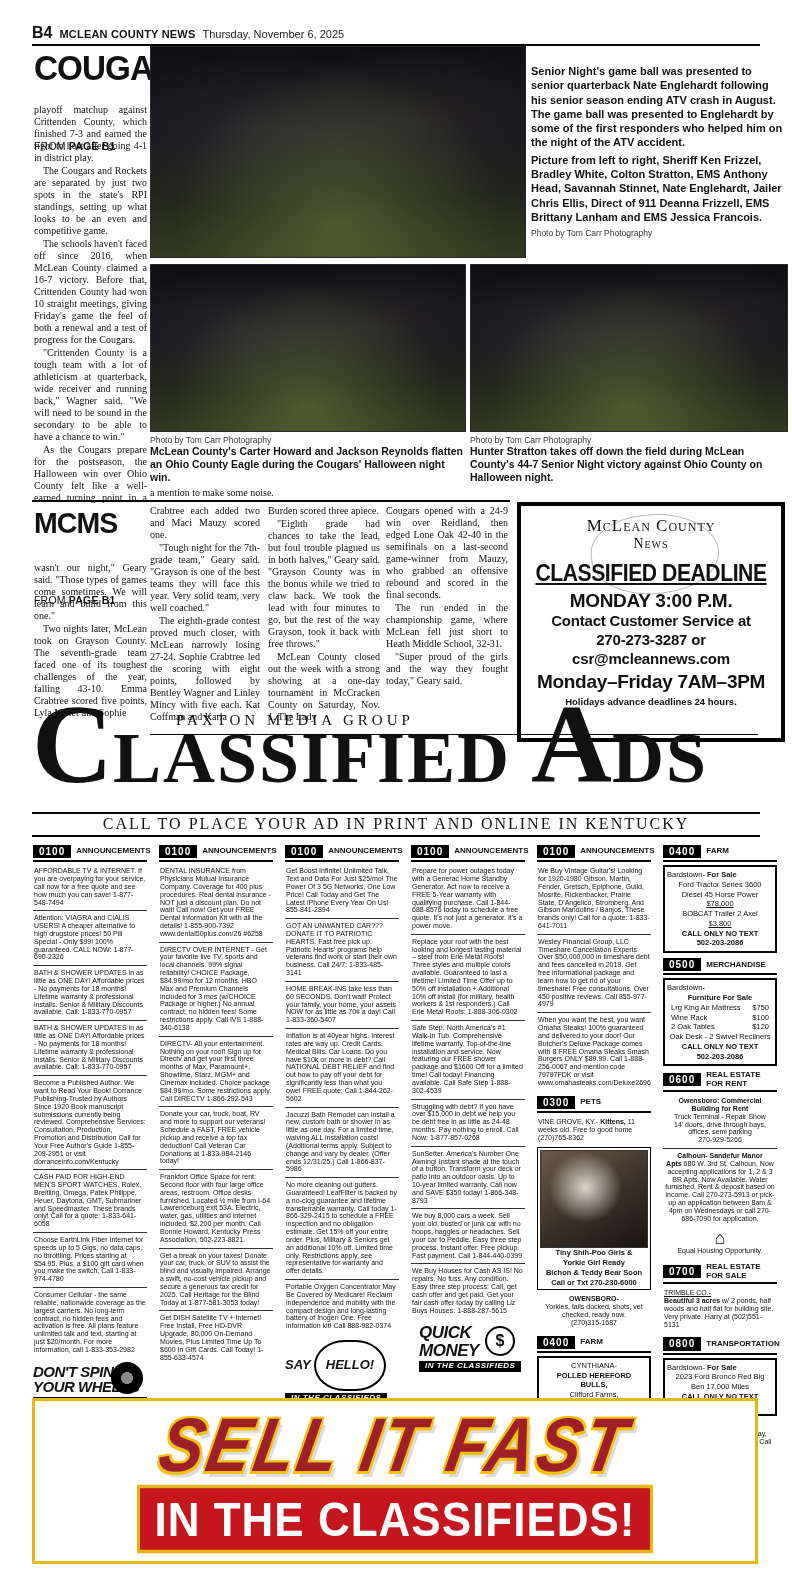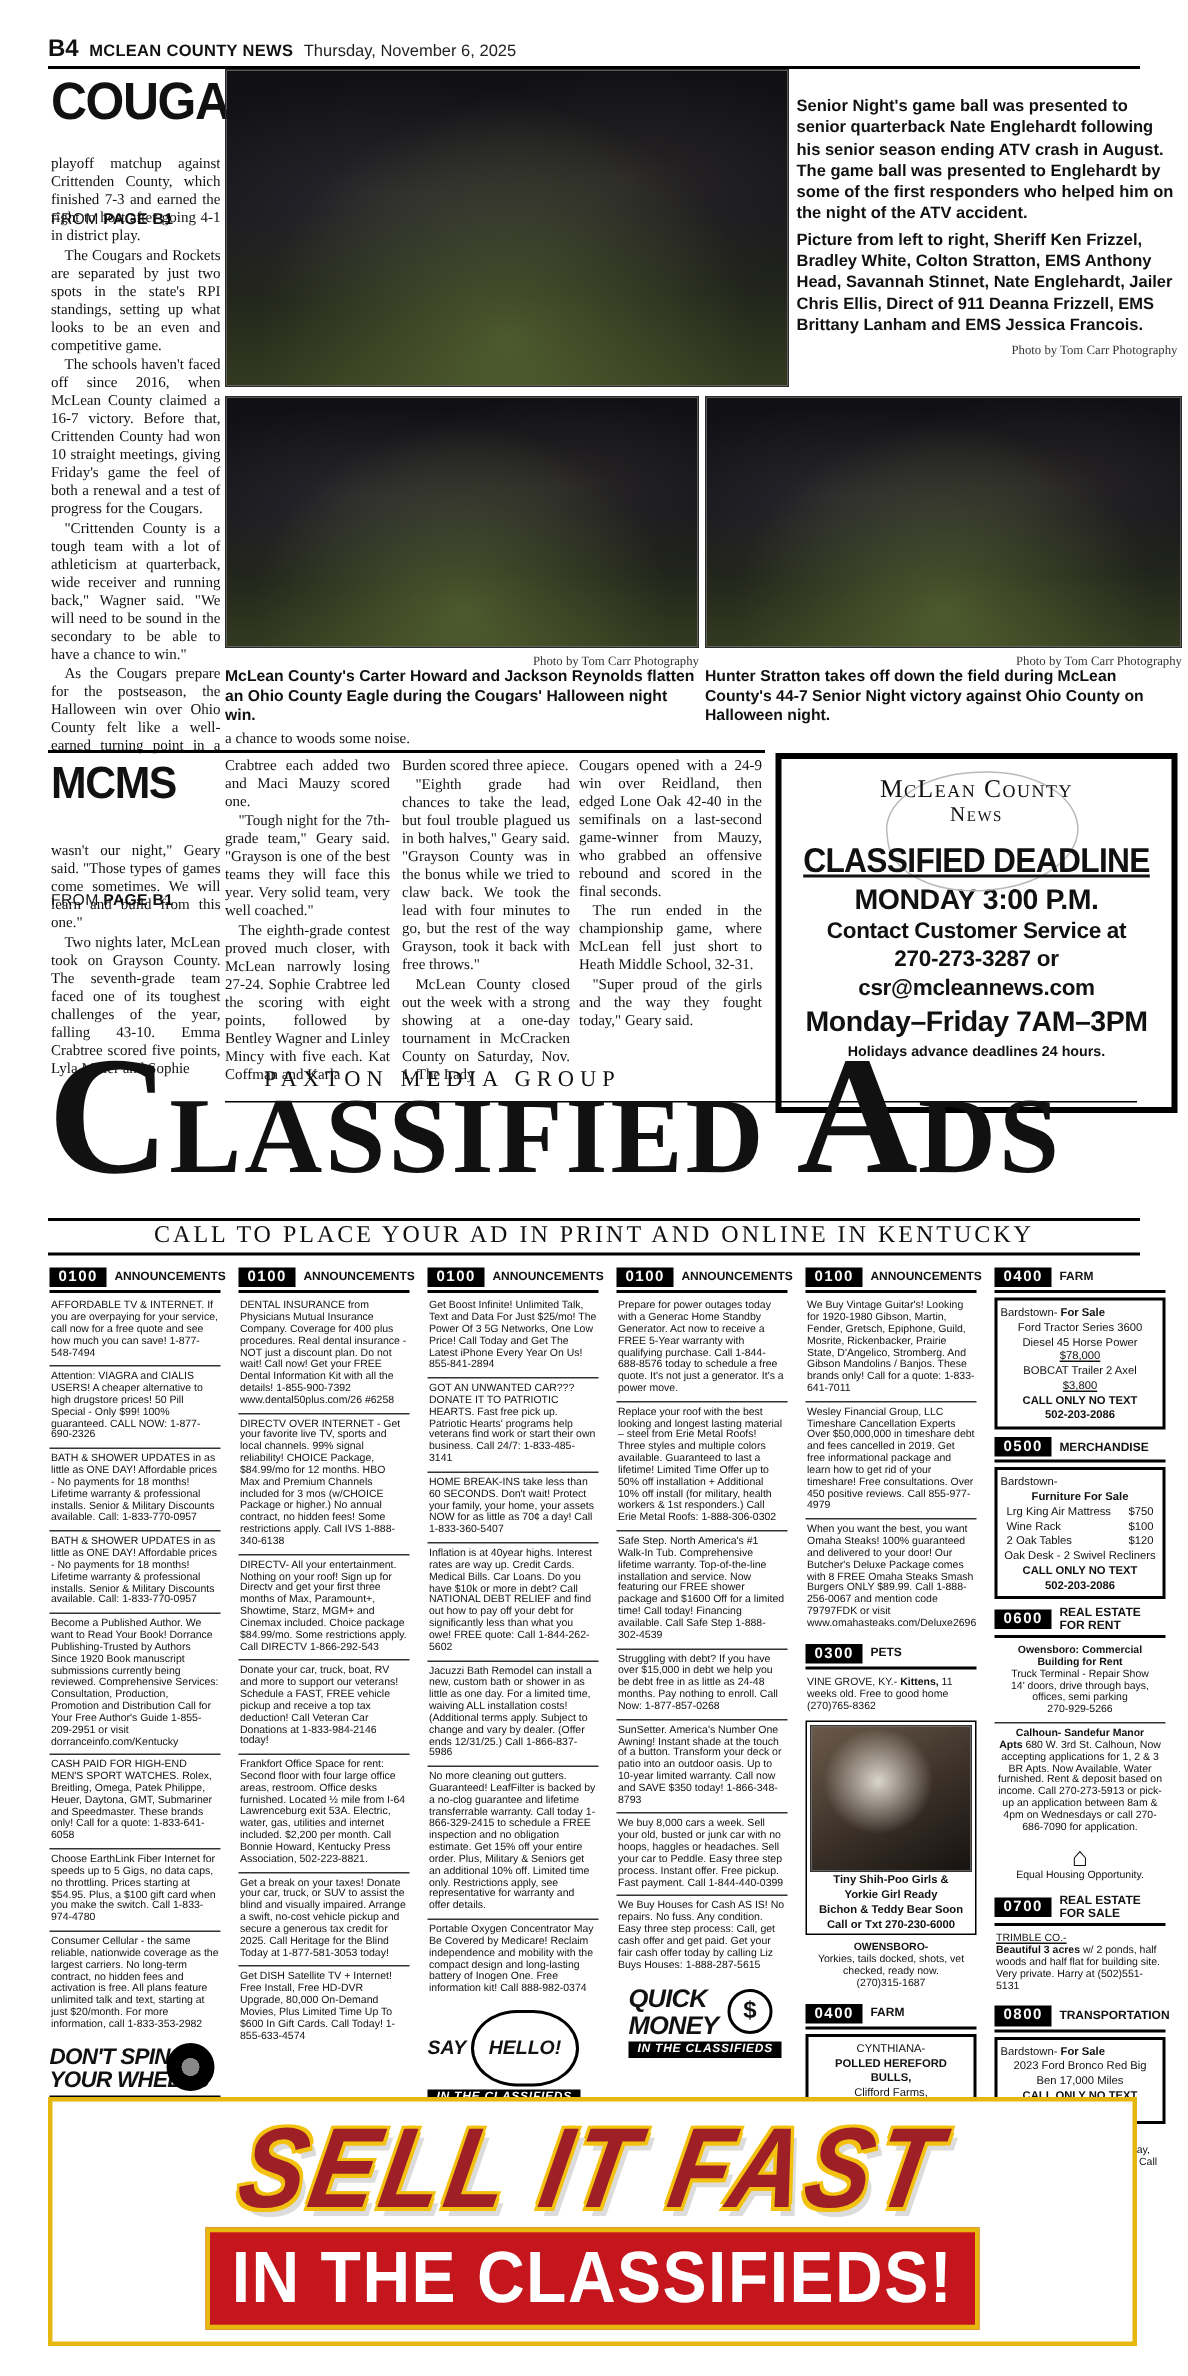--- a/index.html
+++ b/index.html
@@ -27,21 +27,21 @@
      radial-gradient(ellipse at 30% 40%,rgba(120,110,120,.18),rgba(0,0,0,0) 45%),
      radial-gradient(ellipse at 72% 35%,rgba(140,120,100,.15),rgba(0,0,0,0) 40%),
      linear-gradient(180deg,#101014 0%,#17171c 45%,#23261c 72%,#333a20 100%);
      border:1px solid #2a2a2a;box-sizing:border-box;}
   #photo-group{left:150px;top:46px;width:376px;height:212px;}
   #photo-left{left:150px;top:264px;width:316px;height:168px;}
   #photo-right{left:470px;top:264px;width:318px;height:168px;}
   .boldnote{position:absolute;font-size:11px;font-weight:800;line-height:1.3;text-align:left;}
   .boldnote p{margin:0 0 3px 0;text-indent:0;}
   #senior-note{left:531px;top:64px;width:254px;}
-  .credit{position:absolute;font-size:8.5px;color:#333;text-align:right;font-family:Liberation Serif, serif;}
+  .credit{position:absolute;font-size:8.5px;color:#333;text-align:left;}
   #credit-top{left:531px;top:228px;width:254px;}
   #credit-left{left:150px;top:435px;width:316px;}
   #credit-right{left:470px;top:435px;width:318px;}
   .caption{position:absolute;font-size:10.5px;font-weight:800;line-height:1.25;}
   #caption-left{left:150px;top:445px;width:318px;}
   #caption-right{left:470px;top:445px;width:320px;}
   #cougars-cont{left:150px;top:487px;width:200px;font-family:"Liberation Serif",serif;font-size:10px;position:absolute;}
   .r2{left:32px;top:500px;width:478px;height:2px;}
   
   #mcms-h{left:34px;top:506px;font-size:30px;}
@@ -148,21 +148,21 @@
       <p>Picture from left to right, Sheriff Ken Frizzel, Bradley White, Colton Stratton, EMS Anthony Head, Savannah Stinnet, Nate Englehardt, Jailer Chris Ellis, Direct of 911 Deanna Frizzell, EMS Brittany Lanham and EMS Jessica Francois.</p>
     </div>
   <div class="credit" id="credit-top">Photo by Tom Carr Photography</div>
 
   <div class="photo" id="photo-left"></div>
   <div class="photo" id="photo-right"></div>
   <div class="credit" id="credit-left">Photo by Tom Carr Photography</div>
   <div class="credit" id="credit-right">Photo by Tom Carr Photography</div>
   <div class="caption" id="caption-left">McLean County's Carter Howard and Jackson Reynolds flatten an Ohio County Eagle during the Cougars' Halloween night win.</div>
   <div class="caption" id="caption-right">Hunter Stratton takes off down the field during McLean County's 44-7 Senior Night victory against Ohio County on Halloween night.</div>
-  <div id="cougars-cont">a chance to woods some noise.</div>
+  <div id="cougars-cont">a mention to make some noise.</div>
 
   <div class="rule r2"></div>
 
   <h1 class="bigheadline" id="mcms-h">MCMS</h1>
   <div class="fromline" id="mcms-from">
     <span>FROM </span><b>PAGE B1</b>
   </div>
   <div class="serifcol" id="mcms-c1">
       <p>wasn't our night," Geary said. "Those types of games come sometimes. We will learn and build from this one."</p>
       <p>Two nights later, McLean took on Grayson County. The seventh-grade team faced one of its toughest challenges of the year, falling 43-10. Emma Crabtree scored five points, Lyla Miller and Sophie</p>

